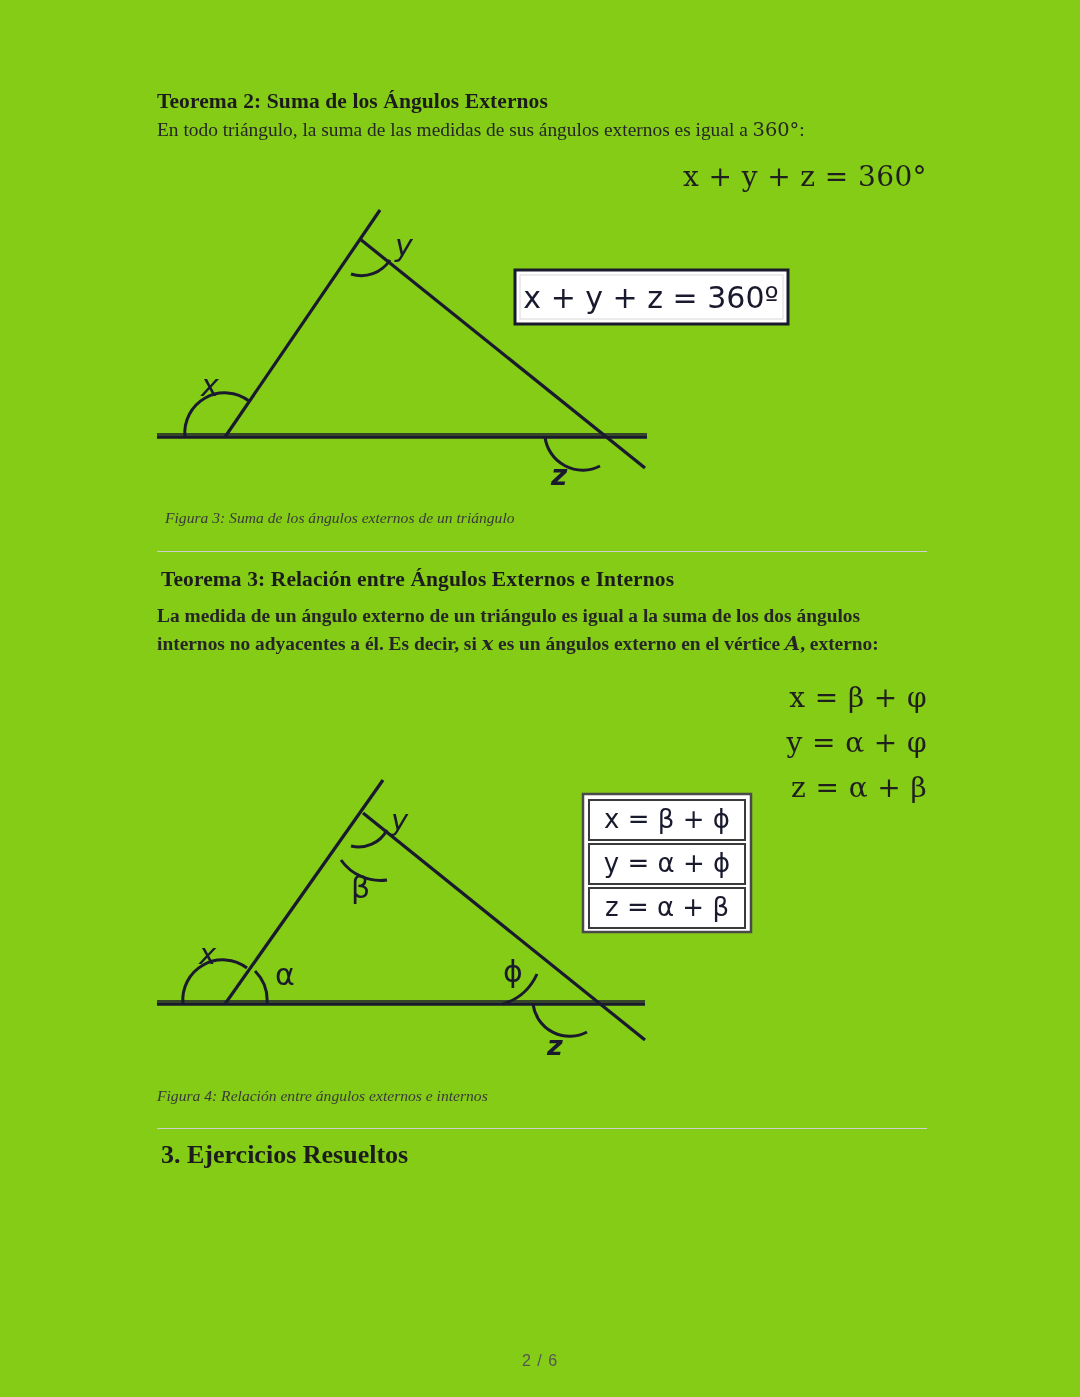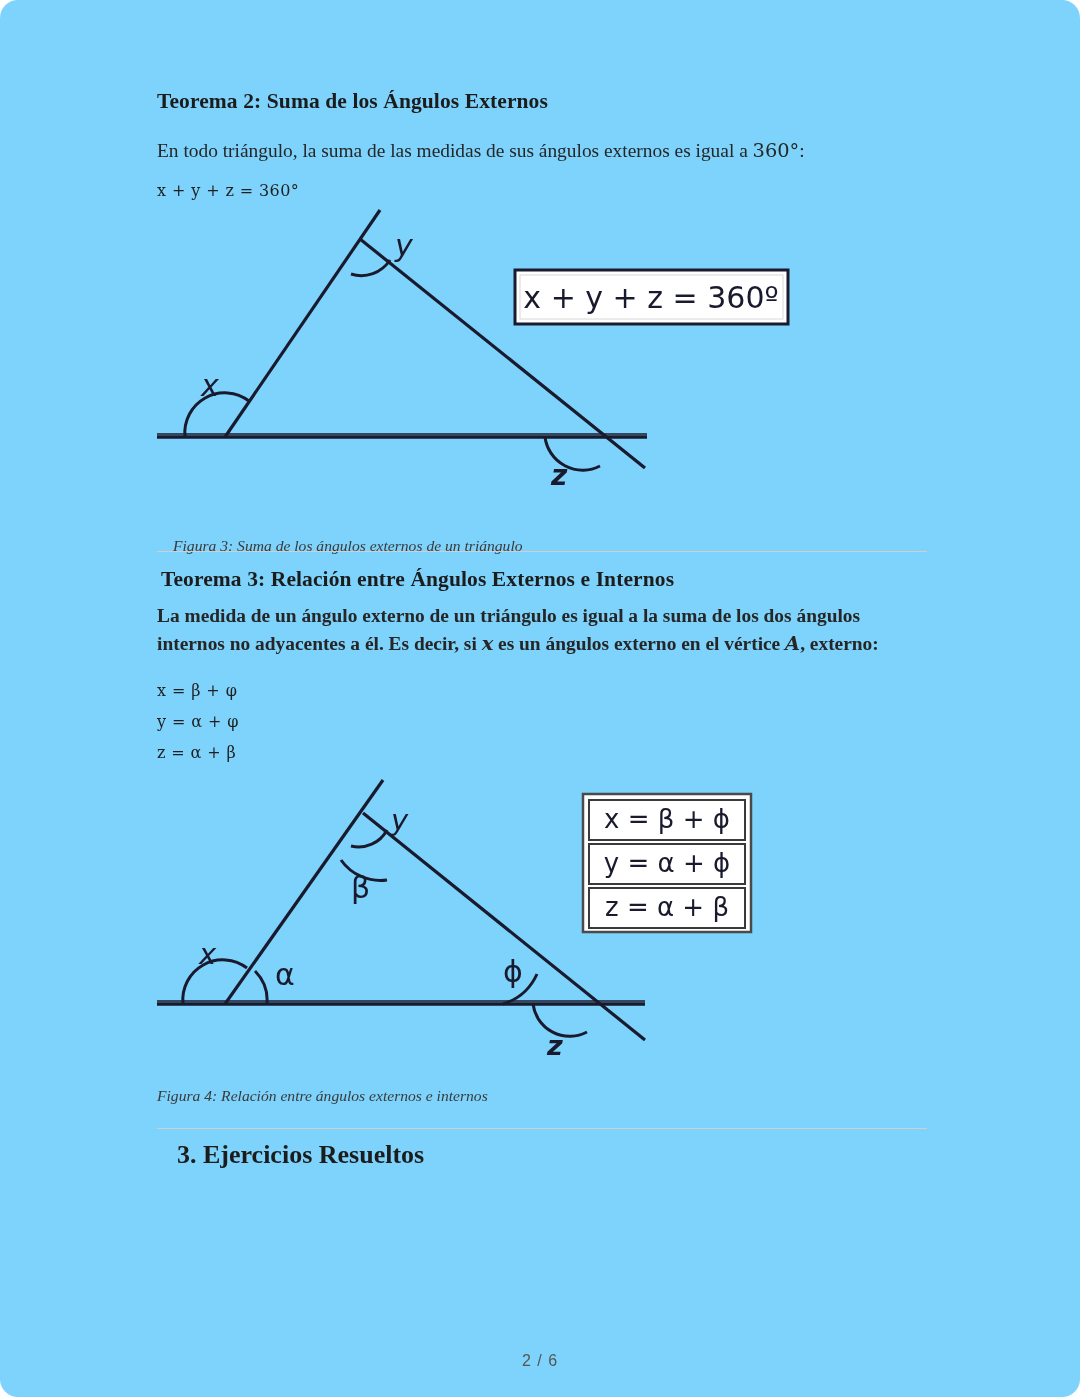--- a/index.html
+++ b/index.html
@@ -14,22 +14,21 @@
     font-family: "Liberation Serif", "DejaVu Serif", serif;
     color: #262626;
     overflow: hidden;
   }
 
   .page {
     position: absolute;
     left: 0; top: 0;
     width: 1080px;
     height: 1397px;
-    background: #7dd3fc;
-    border-radius: 18px;
+    background: #84cc16;
   }
 
   .content {
     position: absolute;
     left: 157px;
     top: 0;
     width: 770px;
   }
 
   
@@ -53,23 +52,23 @@
     font-style: italic;
     font-size: 19.4px;
   }
   .mathdeg {
     font-family: "DejaVu Serif", "Liberation Serif", serif;
     font-size: 19.4px;
   }
 
   
   .eq-display {
-    text-align: left;
+    text-align: right;
     font-family: "DejaVu Serif", "Liberation Serif", serif;
-    font-size: 16px;
+    font-size: 28px;
     color: #1f1f1f;
     letter-spacing: 0.4px;
   }
 
   .eq-stack > div { margin: 0 0 12px 0; }
 
   
   .figure { position: relative; }
   .fig-caption {
     font-style: italic;
@@ -109,21 +108,21 @@
 </head>
 <body>
 
 <div class="page">
   <div class="content">
 
     <div style="position:absolute; left:0; top:88px; width:770px;">
 
       <div class="thm-title">Teorema 2: Suma de los Ángulos Externos</div>
 
-      <div class="body-text" style="margin-top:21px;">
+      <div class="body-text" style="margin-top:0;">
         <span>En todo triángulo, la suma de las medidas de sus ángulos externos es igual a </span><span class="mathdeg">360°</span><span>:</span>
       </div>
 
       <div class="eq-display" style="margin-top:16px;">x + y + z = 360°</div>
     </div>
 
     <div class="figure" style="position:absolute; left:-2px; top:198px; width:680px; height:290px;">
       <svg width="680" height="290" viewBox="0 0 680 290">
 
         <line x1="2" y1="239" x2="492" y2="239" stroke="#1a1a2e" stroke-width="3.4"></line>
@@ -142,21 +141,21 @@
         <text x="240" y="58" font-size="30" font-style="italic" fill="#1a1a2e">y</text>
         <text x="46" y="198" font-size="30" font-style="italic" fill="#1a1a2e">x</text>
         <text x="396" y="287" font-size="28" font-weight="bold" font-style="italic" fill="#1a1a2e">z</text>
 
         <rect x="360" y="72" width="273" height="54" fill="#ffffff" stroke="#1a1a2e" stroke-width="3"></rect>
         <rect x="365" y="77" width="263" height="44" fill="#ffffff" stroke="#d8d8d8" stroke-width="1"></rect>
         <text x="496" y="110" font-size="30" text-anchor="middle" fill="#1a1a2e">x + y + z = 360º</text>
       </svg>
     </div>
 
-    <div style="position:absolute; left:16px; top:509px;margin-top:28px;" class="fig-caption">Figura 3: Suma de los ángulos externos de un triángulo</div>
+    <div style="position:absolute; left:8px; top:509px;" class="fig-caption">Figura 3: Suma de los ángulos externos de un triángulo</div>
 
     <div class="rule" style="position:absolute; left:0; top:551px;"></div>
 
     <div style="position:absolute; left:0; top:566px; width:770px;">
 
       <div class="thm-title indent">Teorema 3: Relación entre Ángulos Externos e Internos</div>
 
       <div class="body-text" style="margin-top:8px;font-weight:bold;">
         <div>La medida de un ángulo externo de un triángulo es igual a la suma de los dos ángulos</div>
         <div>
@@ -208,18 +207,18 @@
         <text x="512" y="50" font-size="26" text-anchor="middle" fill="#1a1a2e">x = β + ϕ</text>
         <text x="512" y="94" font-size="26" text-anchor="middle" fill="#1a1a2e">y = α + ϕ</text>
         <text x="512" y="138" font-size="26" text-anchor="middle" fill="#1a1a2e">z = α + β</text>
       </svg>
     </div>
 
     <div style="position:absolute; left:0; top:1087px;" class="fig-caption">Figura 4: Relación entre ángulos externos e internos</div>
 
     <div class="rule" style="position:absolute; left:0; top:1128px;"></div>
 
-    <div class="section-title" style="position:absolute; left:16px; top:1140px;">3. Ejercicios Resueltos</div>
+    <div class="section-title" style="position:absolute; left:0; top:1140px;">3. Ejercicios Resueltos</div>
 
   </div>
 
   <div class="footer">2 / 6</div>
 </div>
 
 </body></html>

